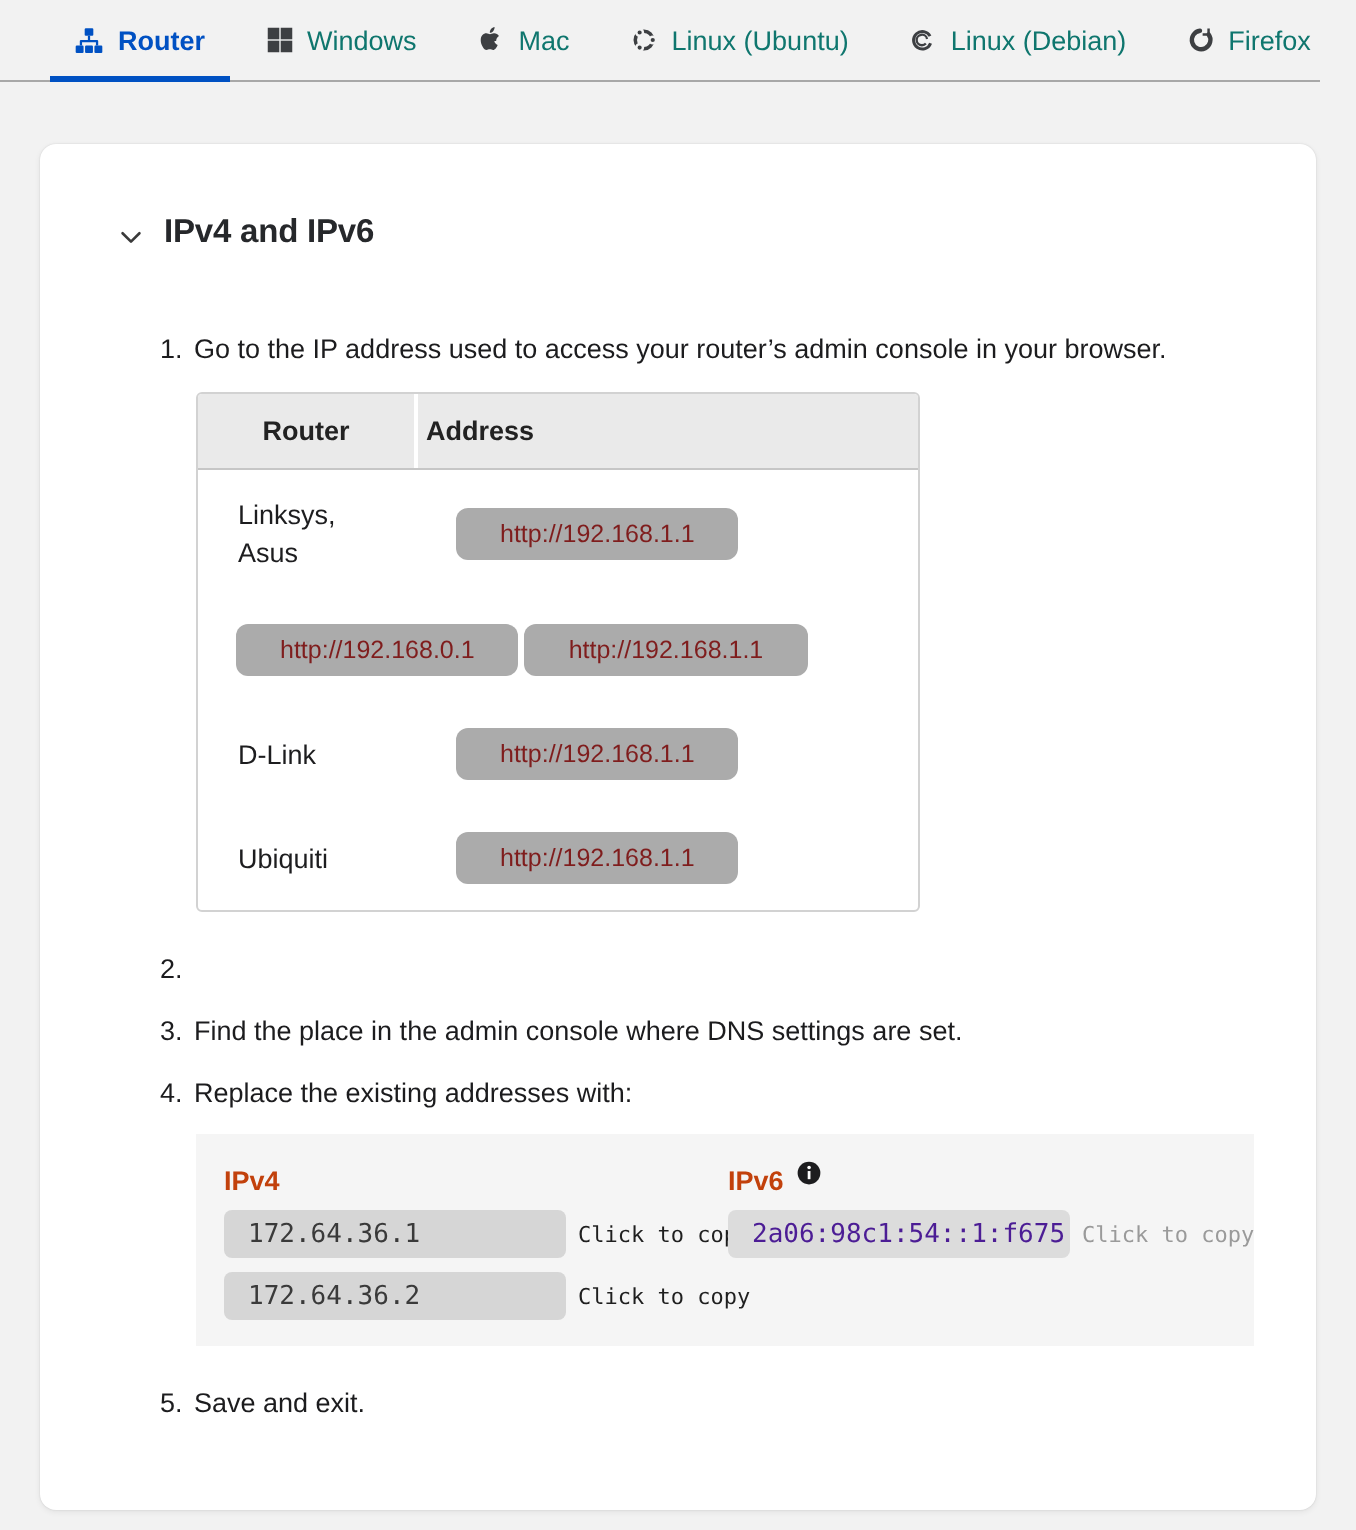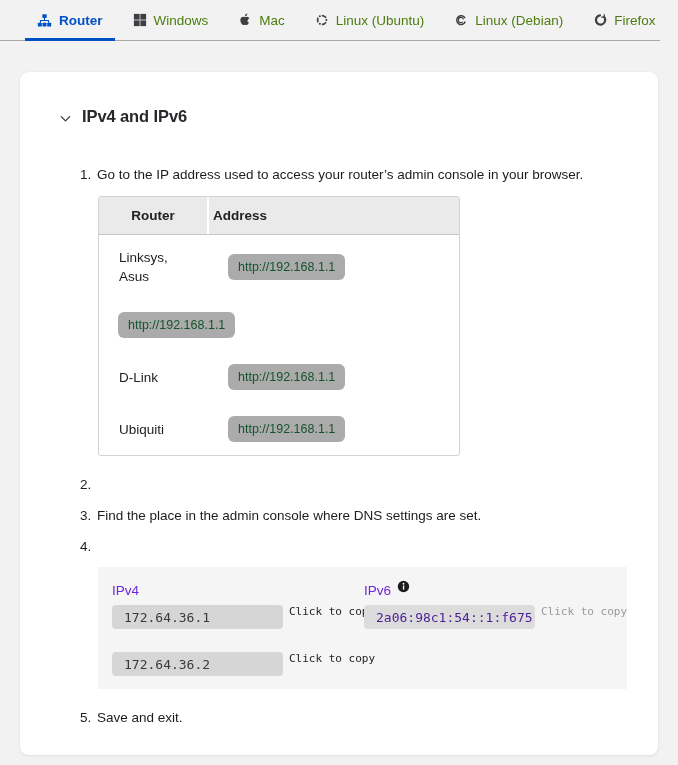--- a/index.html
+++ b/index.html
@@ -13,21 +13,21 @@
 
   
   .tabbar {
     display:flex; align-items:center;
     height:41px; gap:30px;
     margin:0 18px 0 0; padding-left:37px;
     border-bottom:1px solid #a8a8a8;
   }
   .tab {
     position:relative; display:flex; align-items:center; gap:7px;
-    height:100%; font-size:13.5px; color:#4d7c0f;
+    height:100%; font-size:13.5px; color:#0f766e;
     background:none; border:none; cursor:pointer;
     font-family:inherit; white-space:nowrap;
   }
   .tab .ticon { display:flex; align-items:center; color:#3d3f42; }
   .tab.active { color:#0051c3; font-weight:700; }
   .tab.active .ticon { color:#0051c3; }
   .tab.active::after {
     content:""; position:absolute; left:-12px; right:-12px; bottom:-1px;
     height:3px; background:#0051c3;
   }
@@ -62,39 +62,39 @@
   .th { padding:11px 0; font-weight:700; font-size:13.5px; color:#222; }
   .th-router { text-align:center; border-right:2px solid #fff; }
   .th-address { padding-left:4px; }
   .trow {
     display:grid; grid-template-columns:110px 1fr;
     align-items:center; padding:13px 0;
   }
   .rname { padding-left:20px; font-size:13.5px; line-height:19px; white-space:pre-line; }
   .raddr { padding-left:19px; display:flex; gap:3px; }
   .pill {
-    background:#ababab; color:#14532d;
+    background:#ababab; color:#7f1d1d;
     font-size:12.5px; font-family:inherit;
-    padding:6px 10px; border:none; border-radius:6px;
+    padding:6px 22px; border:none; border-radius:6px;
     cursor:pointer; white-space:nowrap;
   }
 
   
   .dns-panel {
     width:529px; margin:12px 0 0 40px;
     background:#f5f5f5;
     padding:16px 14px 13px;
     display:grid; grid-template-columns:252px 1fr;
   }
   .dns-label {
-    font-weight:400; font-size:13.5px; color:#6d28d9;
+    font-weight:700; font-size:13.5px; color:#c2410c;
     margin-bottom:7px; display:flex; align-items:flex-start; gap:6px;
   }
-  .copy-row { display:flex; align-items:flex-start; }
-  .copy-row + .copy-row { margin-top:23px; }
+  .copy-row { display:flex; align-items:center; }
+  .copy-row + .copy-row { margin-top:7px; }
   .code-box {
     width:171px; height:24px; flex:none;
     background:#d6d6d6; border:none; border-radius:4px;
     font-family:"DejaVu Sans Mono", monospace;
     font-size:13px; color:#3a3a3a; text-align:left;
     padding:0 0 0 12px; cursor:pointer;
   }
   .copy-hint {
     font-family:"DejaVu Sans Mono", monospace;
     font-size:11px; color:#1f1f1f; margin-left:6px; white-space:nowrap;
@@ -200,20 +200,21 @@
       </div>
       <div class="trow">
         <div class="rname">Linksys,
 Asus</div>
         <div class="raddr">
           <button class="pill">http://192.168.1.1</button>
         </div>
       </div>
       <div class="trow">
         <div class="raddr">
+          <button class="pill">http://192.168.0.1</button>
           <button class="pill">http://192.168.1.1</button>
         </div>
       </div>
       <div class="trow">
         <div class="rname">D-Link</div>
         <div class="raddr">
           <button class="pill">http://192.168.1.1</button>
         </div>
       </div>
       <div class="trow">
@@ -228,20 +229,21 @@
       <span class="step-num">2.</span>
     </div>
 
     <div class="step step-gap">
       <span class="step-num">3.</span>
       <span>Find the place in the admin console where DNS settings are set.</span>
     </div>
 
     <div class="step">
       <span class="step-num">4.</span>
+      <span>Replace the existing addresses with:</span>
     </div>
 
     <div class="dns-panel">
       <div class="dns-col-v4">
         <div class="dns-label">
           <span>IPv4</span>
         </div>
         <div class="copy-row">
           <button class="code-box">172.64.36.1</button>
           <span class="copy-hint">Click to copy</span>

